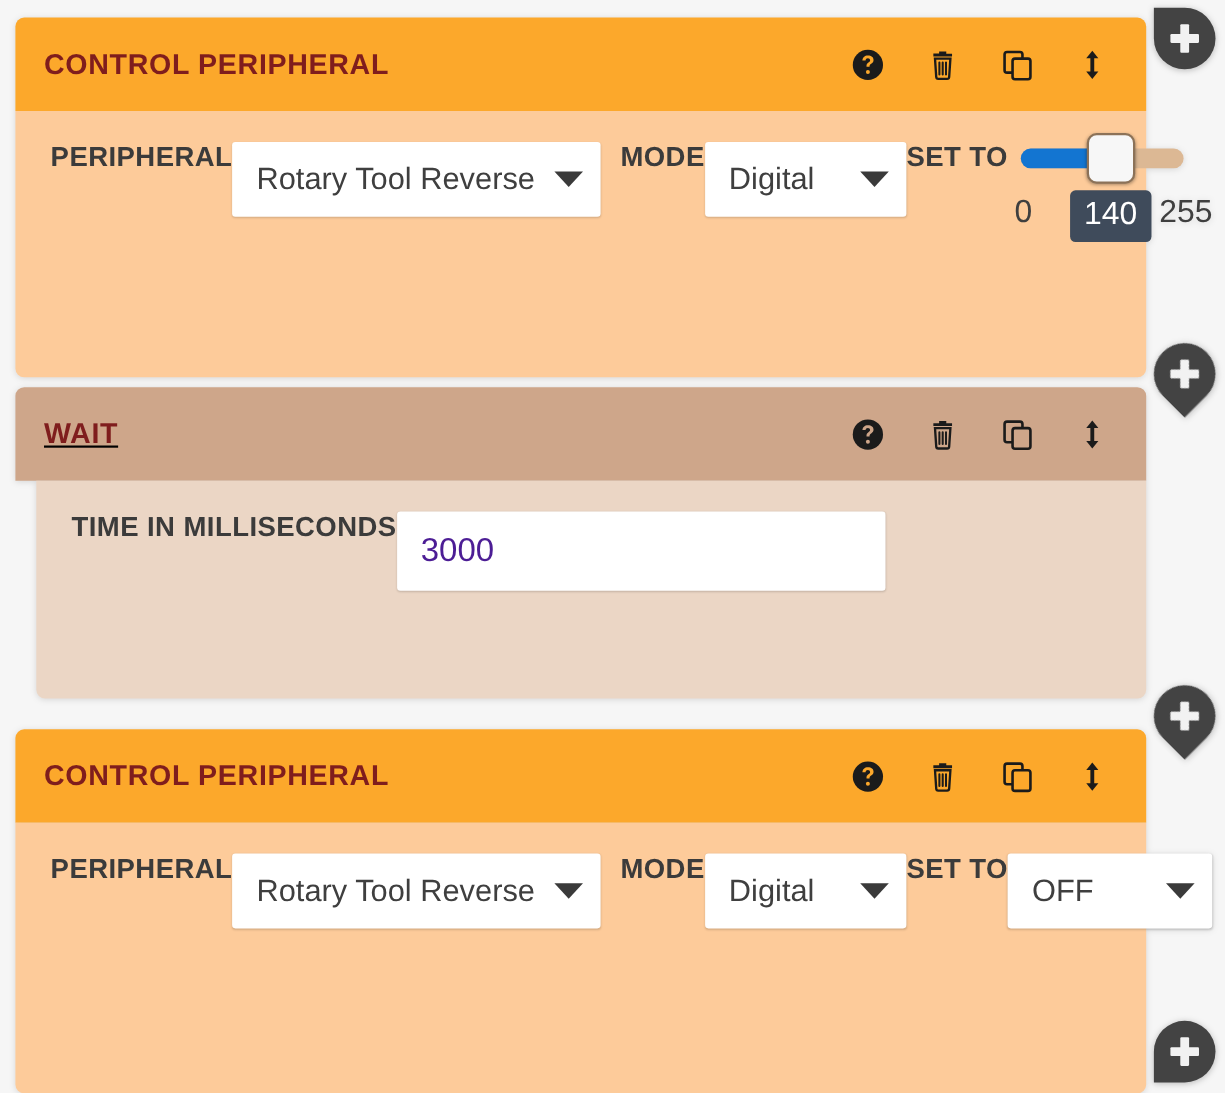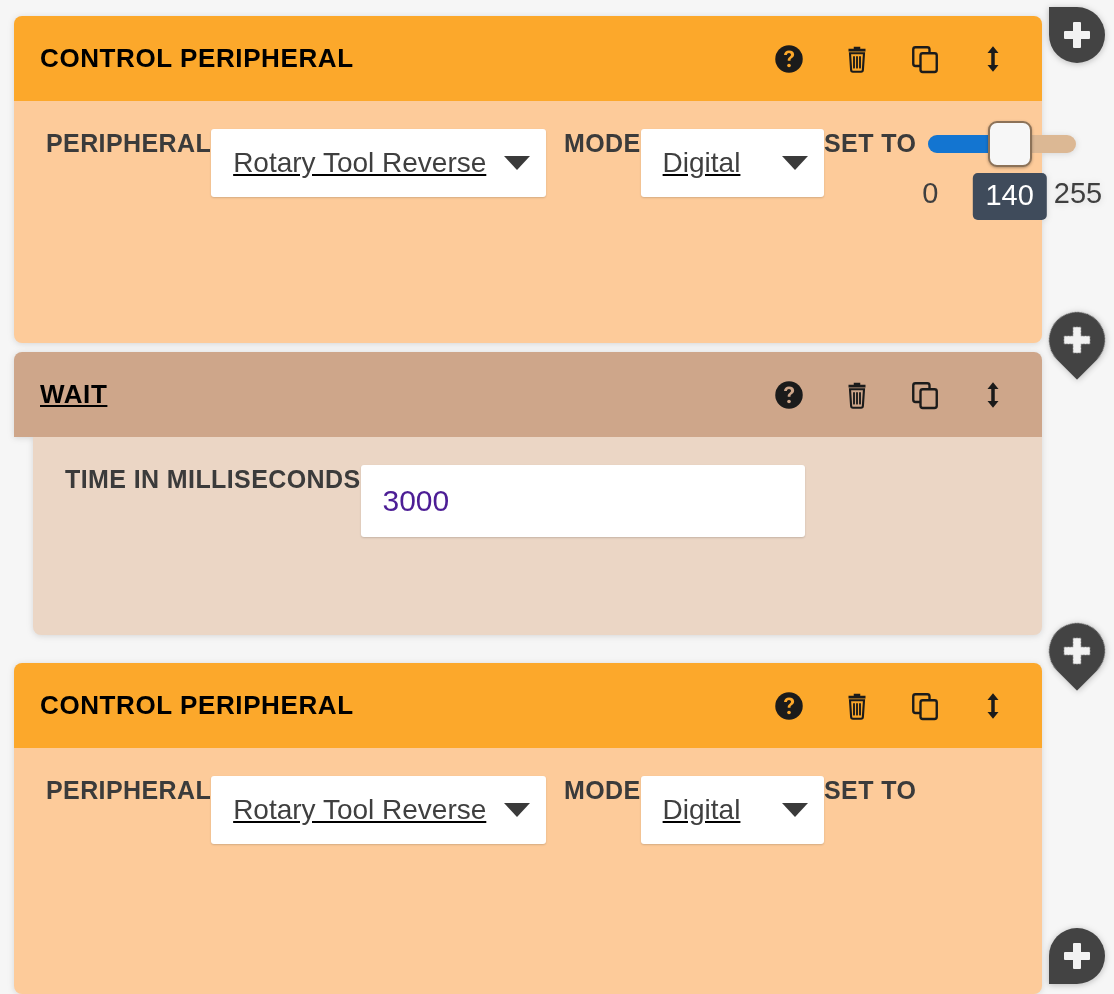--- a/index.html
+++ b/index.html
@@ -34,21 +34,21 @@
     border-radius: 8px 8px 0 0;
     display: flex;
     align-items: center;
     padding: 0 34px 0 26px;
   }
 
   .block-title {
     font-size: 26px;
     font-weight: bold;
     letter-spacing: 0.6px;
-    color: #000000;
+    color: #7f1d1d;
     flex: 1 1 auto;
     white-space: nowrap;
   }
 
   .header-icons {
     display: flex;
     align-items: center;
     gap: 38px;
     flex: 0 0 auto;
   }
@@ -85,21 +85,20 @@
   .select {
     position: relative;
     background: #ffffff;
     height: 68px;
     border-radius: 3px;
     display: flex;
     align-items: center;
     padding: 0 16px 0 22px;
     cursor: pointer;
     box-shadow: 0 1px 2px rgba(0,0,0,0.16);
-    text-decoration: underline;
   }
   .select-value {
     font-size: 28px;
     color: #3f3f3f;
     white-space: nowrap;
     flex: 1 1 auto;
   }
   .caret {
     width: 0; height: 0;
     margin-left: 18px;
@@ -371,20 +370,24 @@
       <div class="field" style="width:260px; margin-left:60px;">
         <div class="field-label">MODE</div>
         <div class="select" style="width:186px;">
           <span class="select-value">Digital</span>
           <span class="caret"></span>
         </div>
       </div>
 
       <div class="field">
         <div class="field-label">SET TO</div>
+        <div class="select" style="width:186px;">
+          <span class="select-value">OFF</span>
+          <span class="caret"></span>
+        </div>
       </div>
     </div>
   </div>
 
   <div class="add-btn corner-tl" style="left:1049px; top:7px;">
     <span class="plus"></span>
   </div>
   <div class="add-btn corner-left" style="left:1049px; top:312px;">
     <span class="plus"></span>
   </div>

